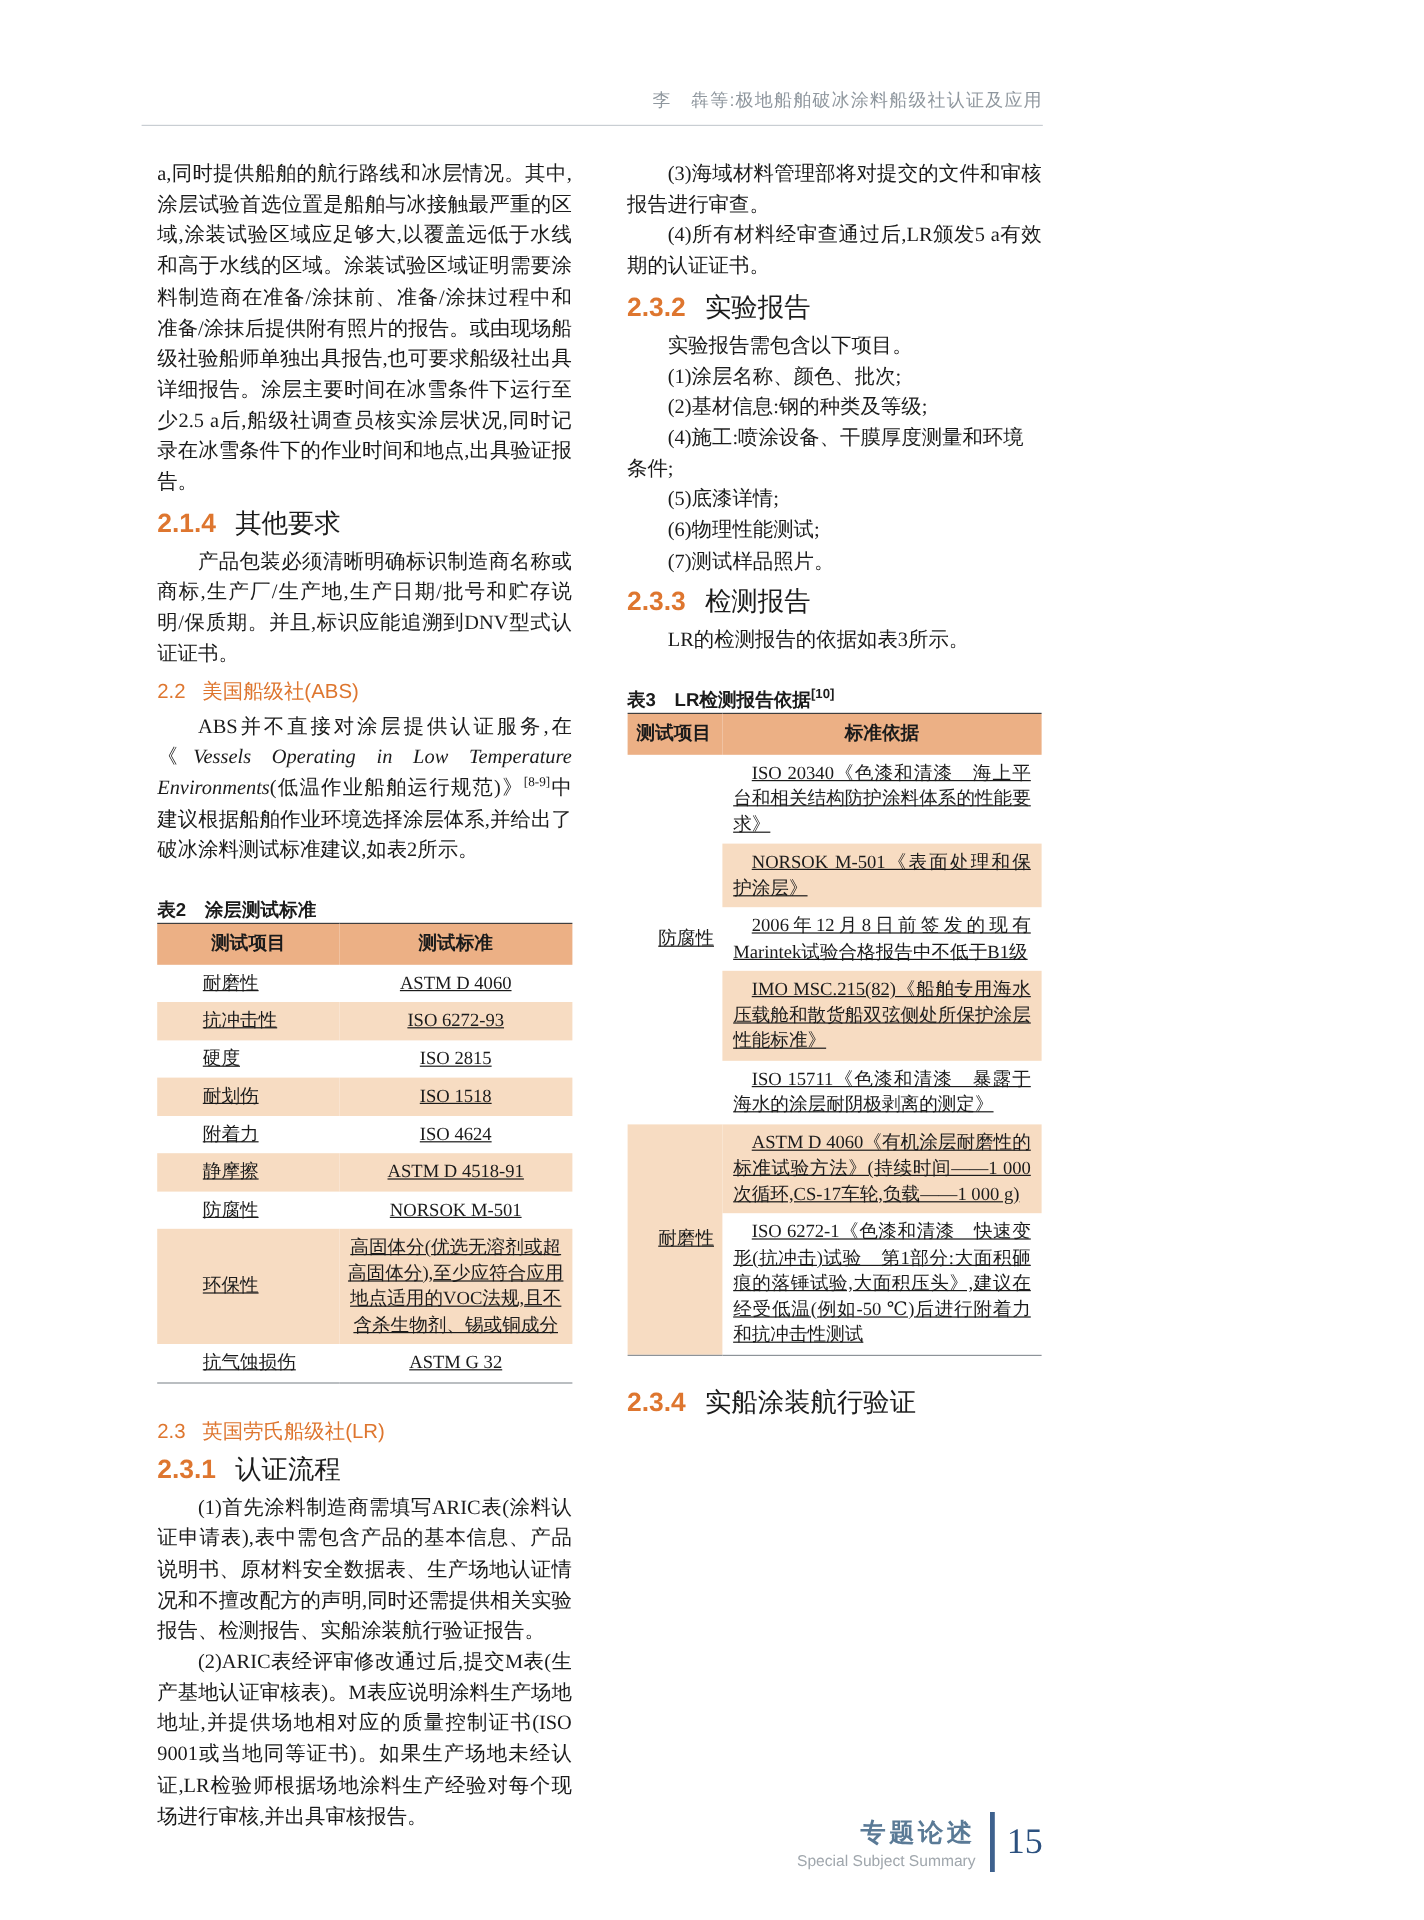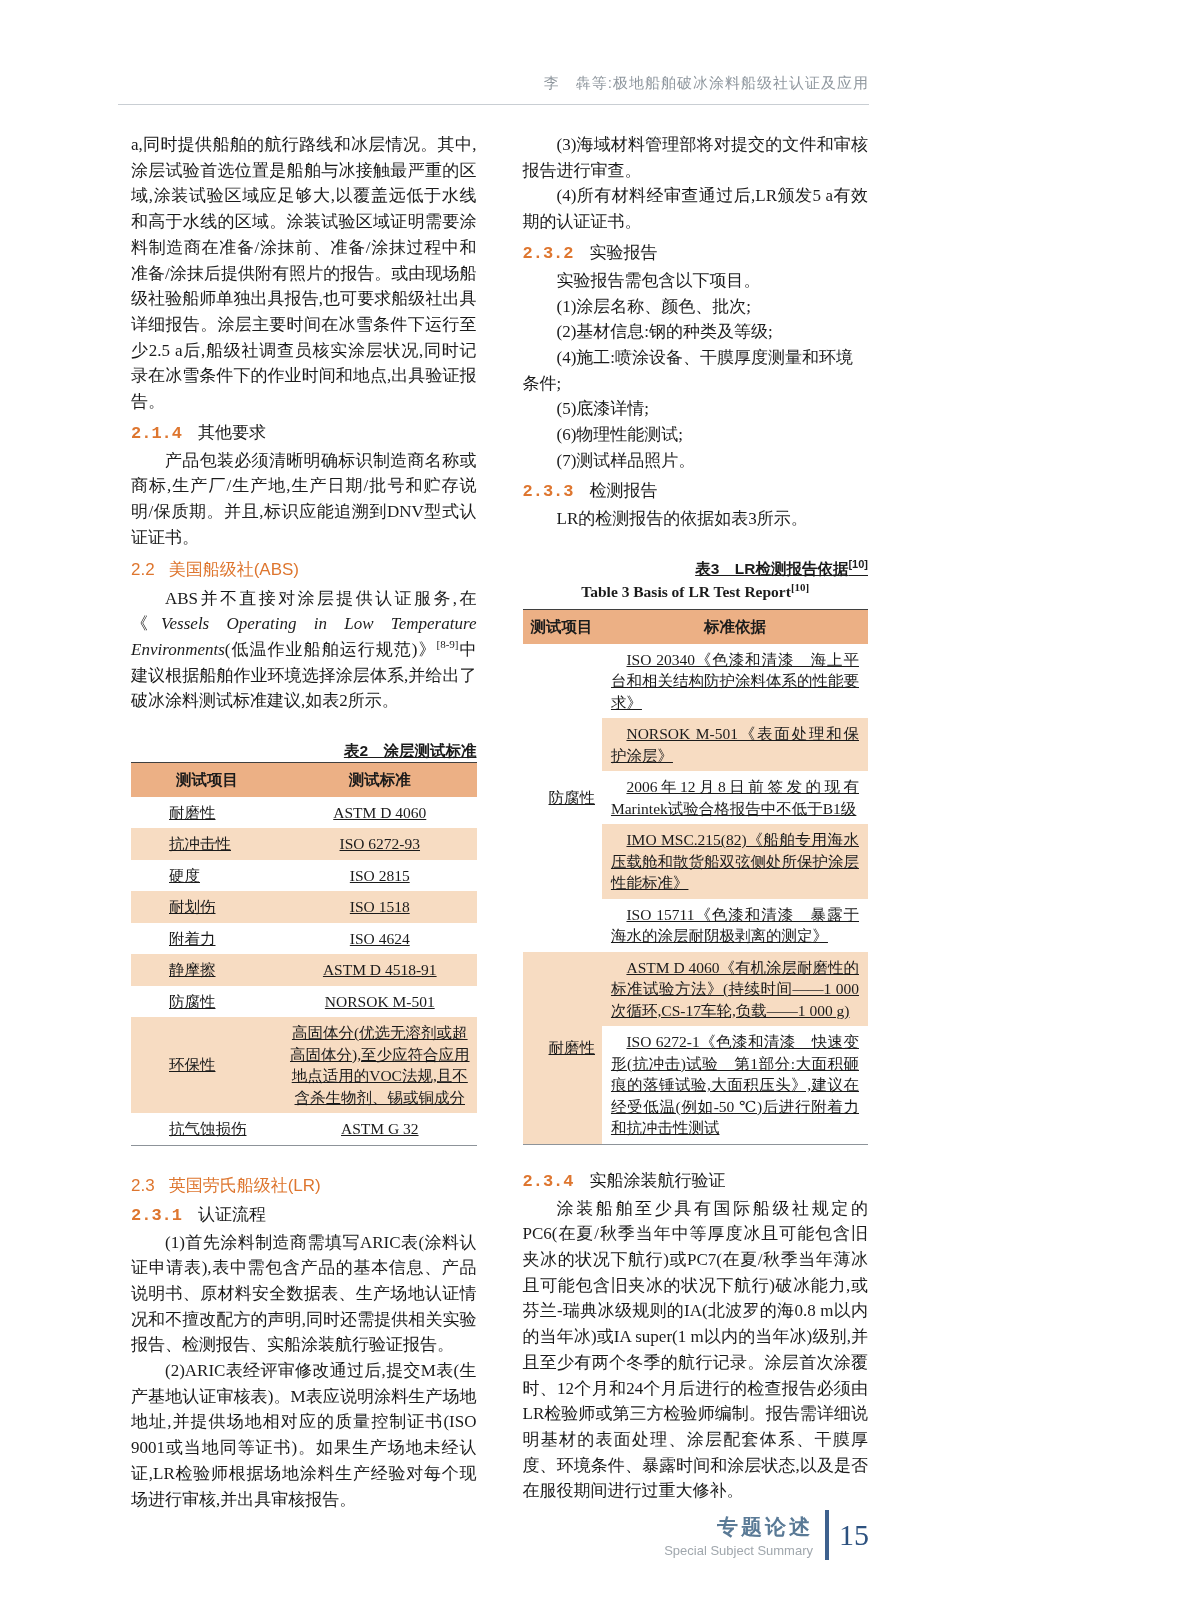--- a/index.html
+++ b/index.html
@@ -23,28 +23,28 @@
         font-size:15px;letter-spacing:1px;padding-bottom:11px;border-bottom:1.5px solid #C9CED3;}
   
   .cols{position:absolute;top:132px;left:131px;right:129px;display:flex;gap:46px;}
   .col{flex:1;min-width:0;}
   p.body{font-size:17px;line-height:25.7px;text-align:justify;margin:0;}
   .ind{text-indent:2em;}
   p.item{font-size:17px;line-height:25.7px;margin:0;text-indent:2em;}
   .h2{font-family:"Liberation Sans","DejaVu Sans",sans-serif;color:var(--orange);
       font-weight:normal;font-size:17px;margin:7px 0 5px;}
   .h2 .num{margin-right:14px;}
-  .h3{font-family:Liberation Mono, monospace;font-size:17px;
+  .h3{font-family:Liberation Sans, sans-serif;font-size:22px;
       font-weight:normal;color:#1b1b1b;margin:6px 0 4px;}
   .h3 .num{color:var(--orange);font-weight:bold;margin-right:16px;}
   sup{font-size:11px;line-height:0;}
   .it{font-style:italic;}
   
-  .tcap-cn{text-align:right;font-weight:bold;font-family:"Liberation Sans","DejaVu Sans",sans-serif;
-           font-size:15.5px;margin-top:27px;text-decoration:underline;}
+  .tcap-cn{text-align:left;font-weight:bold;font-family:"Liberation Sans","DejaVu Sans",sans-serif;
+           font-size:15.5px;margin-top:27px;}
   .tcap-en{text-align:center;font-weight:bold;font-family:"Liberation Serif","DejaVu Serif",serif;
            font-size:15.5px;margin:3px 0 8px;}
   
   table.tbl{width:100%;border-collapse:collapse;font-size:15.5px;line-height:21.5px;
             border-top:1.5px solid var(--rule-dark);border-bottom:1.5px solid var(--rule-gray);}
   table.tbl th{background:var(--band);font-weight:bold;padding:6px 6px;}
   table.tbl td{padding:5px 6px;text-decoration:underline;}
   .shade{background:var(--shade);}
   
   .t2 th.c1{width:44%;text-align:center;}
@@ -164,21 +164,20 @@
       <p class="item">(5)底漆详情;</p>
       <p class="item">(6)物理性能测试;</p>
       <p class="item">(7)测试样品照片。</p>
 
       <div class="h3">
         <span class="num">2.3.3</span><span>检测报告</span>
       </div>
       <p class="body ind">LR的检测报告的依据如表3所示。</p>
 
       <div class="tcap-cn"><span>表3　LR检测报告依据</span><sup>[10]</sup></div>
-      <div class="tcap-en"><span>Table 3  Basis of LR Test Report</span><sup>[10]</sup></div>
 
       <table class="tbl t3">
         <thead>
           <tr>
             <th class="g1">测试项目</th>
             <th class="g2">标准依据</th>
           </tr>
         </thead>
         <tbody>
           <tr>
@@ -203,21 +202,20 @@
           </tr>
           <tr>
               <td class="std">ISO 6272-1《色漆和清漆　快速变形(抗冲击)试验　第1部分:大面积砸痕的落锤试验,大面积压头》,建议在经受低温(例如-50 ℃)后进行附着力和抗冲击性测试</td>
             </tr>
         </tbody>
       </table>
 
       <div class="h3 sp-h3">
         <span class="num">2.3.4</span><span>实船涂装航行验证</span>
       </div>
-      <p class="body ind">涂装船舶至少具有国际船级社规定的PC6(在夏/秋季当年中等厚度冰且可能包含旧夹冰的状况下航行)或PC7(在夏/秋季当年薄冰且可能包含旧夹冰的状况下航行)破冰能力,或芬兰-瑞典冰级规则的IA(北波罗的海0.8 m以内的当年冰)或IA super(1 m以内的当年冰)级别,并且至少有两个冬季的航行记录。涂层首次涂覆时、12个月和24个月后进行的检查报告必须由LR检验师或第三方检验师编制。报告需详细说明基材的表面处理、涂层配套体系、干膜厚度、环境条件、暴露时间和涂层状态,以及是否在服役期间进行过重大修补。</p>
     </div>
 
   </div>
 
   <div class="footer">
     <div class="f-text">
       <div class="f-cn">专题论述</div>
       <div class="f-en">Special Subject Summary</div>
     </div>
     <div class="f-bar"></div>

